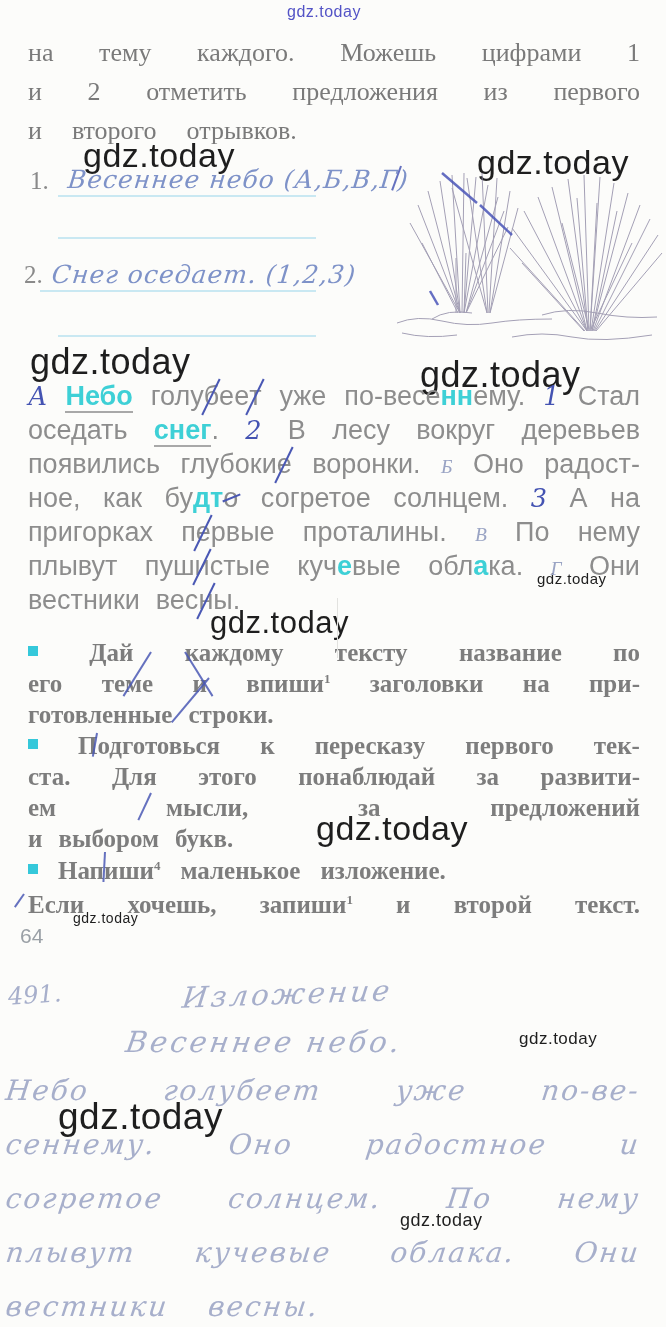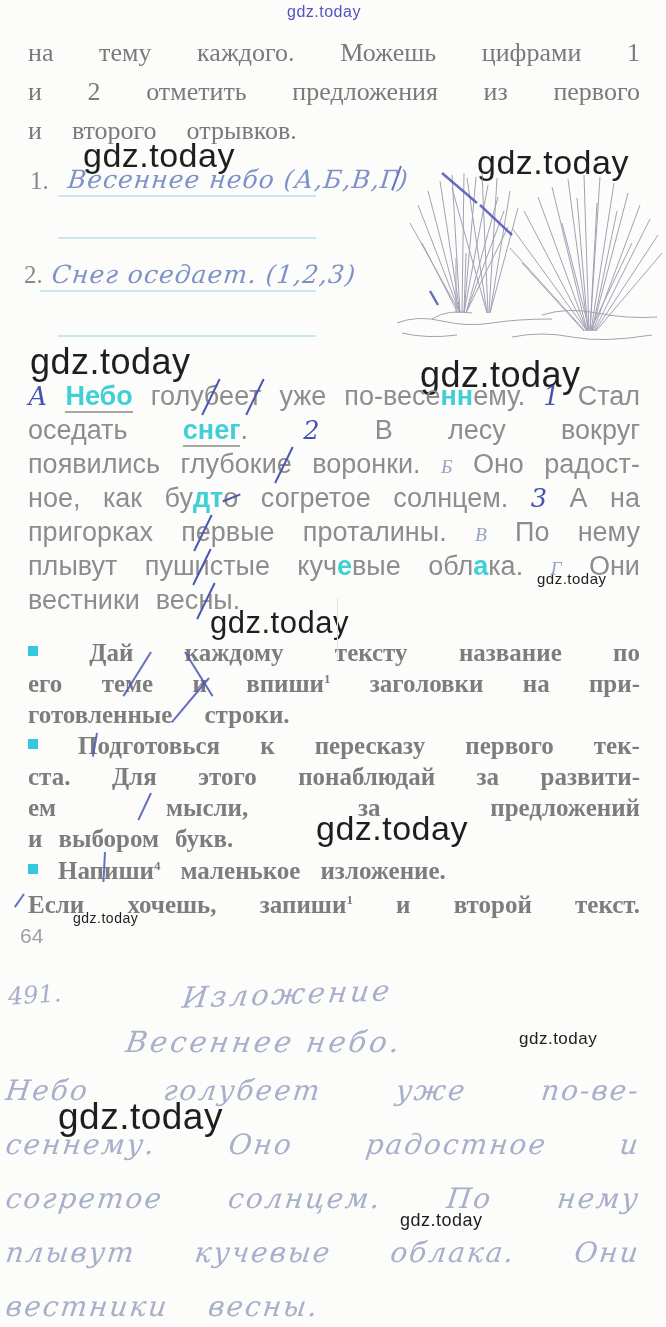--- a/index.html
+++ b/index.html
@@ -198,20 +198,21 @@
       <span class="w"><span class="pen">1</span></span>
       <span class="w"><span>Стал</span></span>
     </div>
     <div class="line just">
       <span class="w"><span>оседать</span></span>
       <span class="w"><span class="hlw">снег</span><span>.</span></span>
       <span class="w"><span class="pen">2</span></span>
       <span class="w"><span>В</span></span>
       <span class="w"><span>лесу</span></span>
       <span class="w"><span>вокруг</span></span>
+      <span class="w"><span>деревьев</span></span>
     </div>
     <div class="line just">
       <span class="w"><span>появились</span></span>
       <span class="w"><span>глубоки</span><span class="slash">е</span></span>
       <span class="w"><span>воронки.</span></span>
       <span class="w"><span class="letter">Б</span></span>
       <span class="w"><span>Оно</span></span>
       <span class="w"><span>радост-</span></span>
     </div>
     <div class="line just">
@@ -257,21 +258,21 @@
     </div>
     <div class="line just">
       <span class="w"><span>его</span></span>
       <span class="w"><span>теме</span></span>
       <span class="w"><span>и</span></span>
       <span class="w"><span>впиши</span><span class="sup">1</span></span>
       <span class="w"><span>заголовки</span></span>
       <span class="w"><span>на</span></span>
       <span class="w"><span>при-</span></span>
     </div>
-    <div class="line flow" style="column-gap: 32px;">
+    <div class="line flow" style="column-gap: 16px;">
       <span class="w"><span>готовленные</span></span>
       <span class="w"><span>строки.</span></span>
     </div>
   </div>
 <div class="task" id="task2">
     <div class="line just">
       <span class="bullet"></span>
       <span class="w"><span>Подготовься</span></span>
       <span class="w"><span>к</span></span>
       <span class="w"><span>пересказу</span></span>

